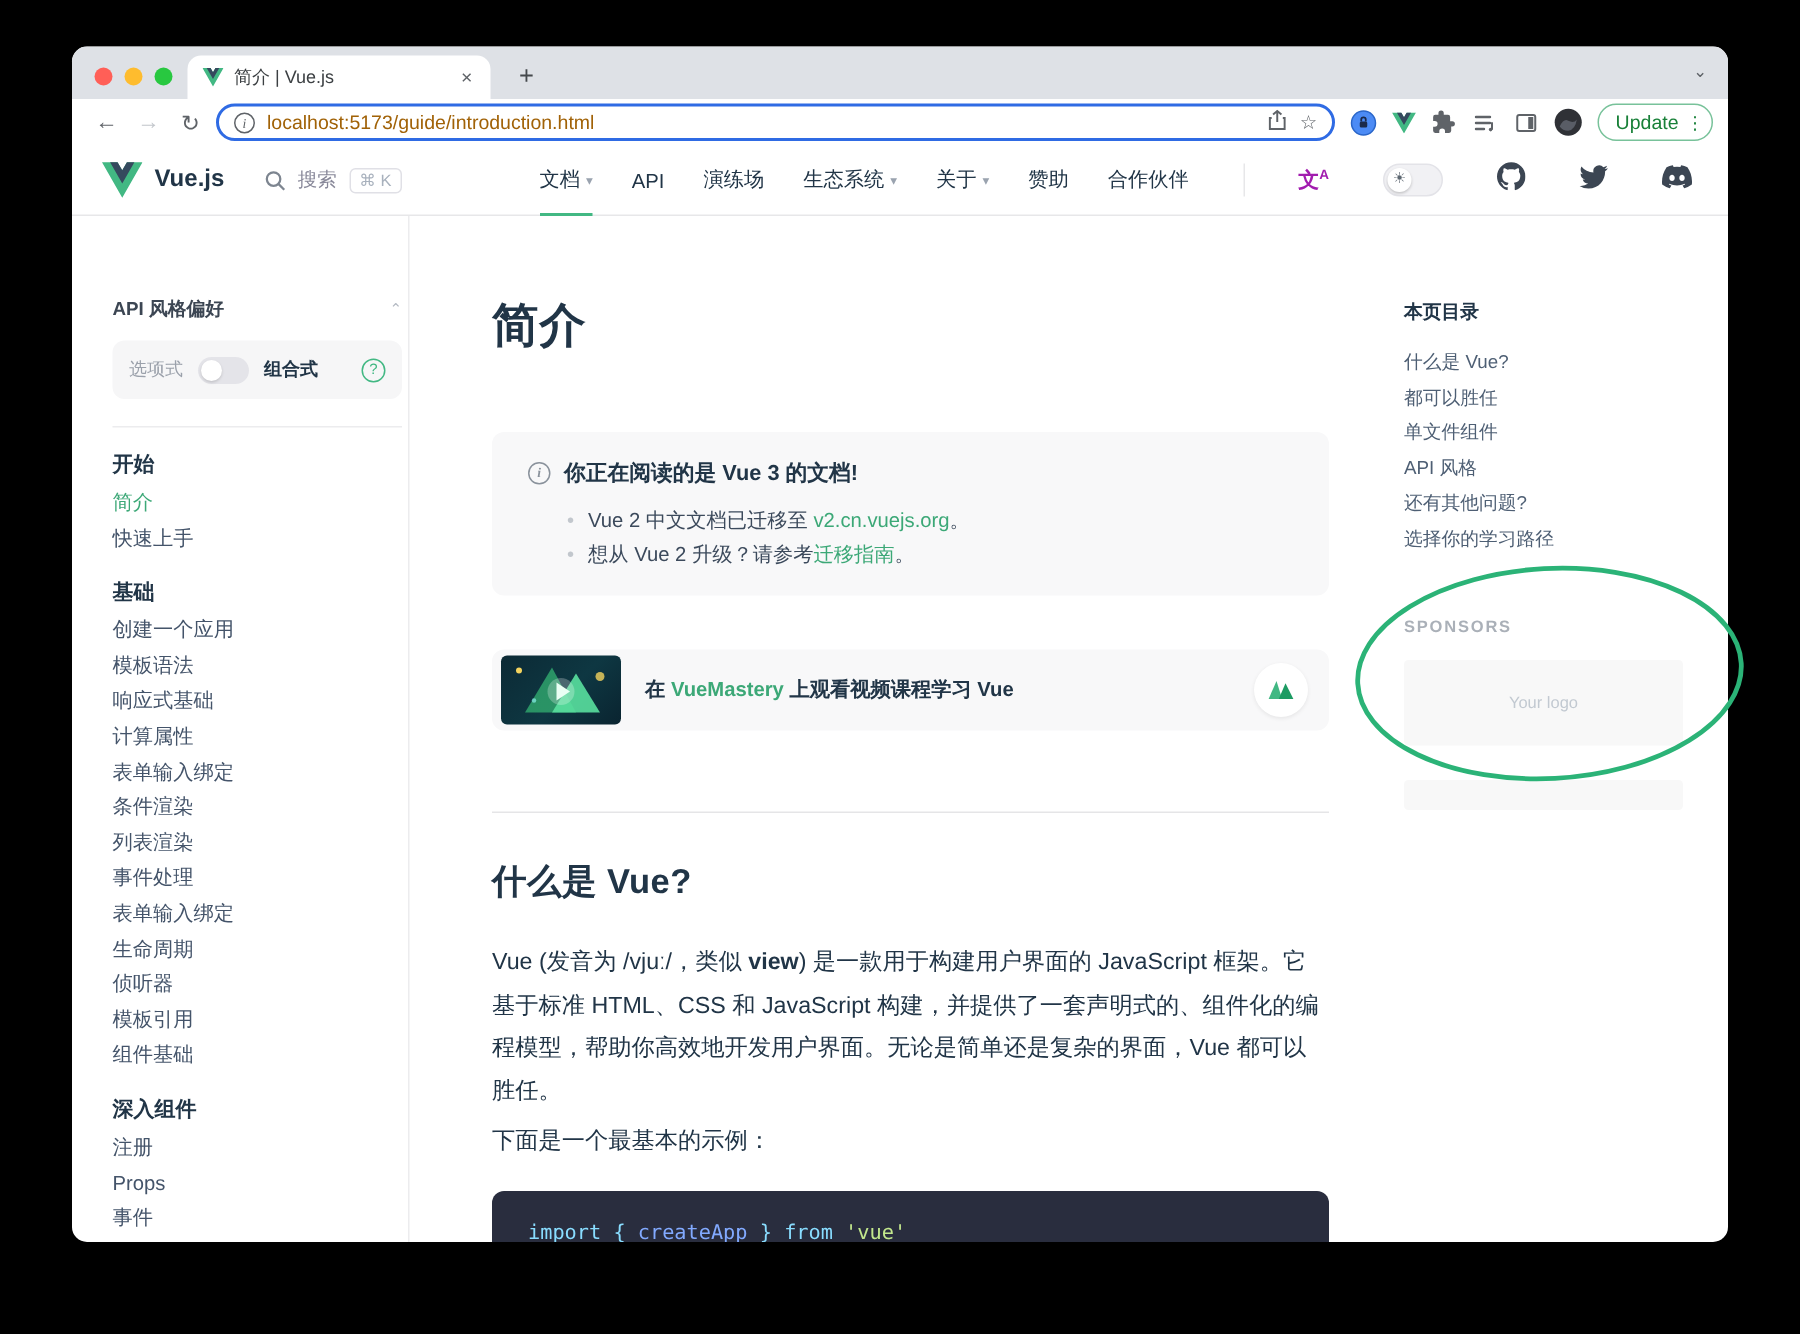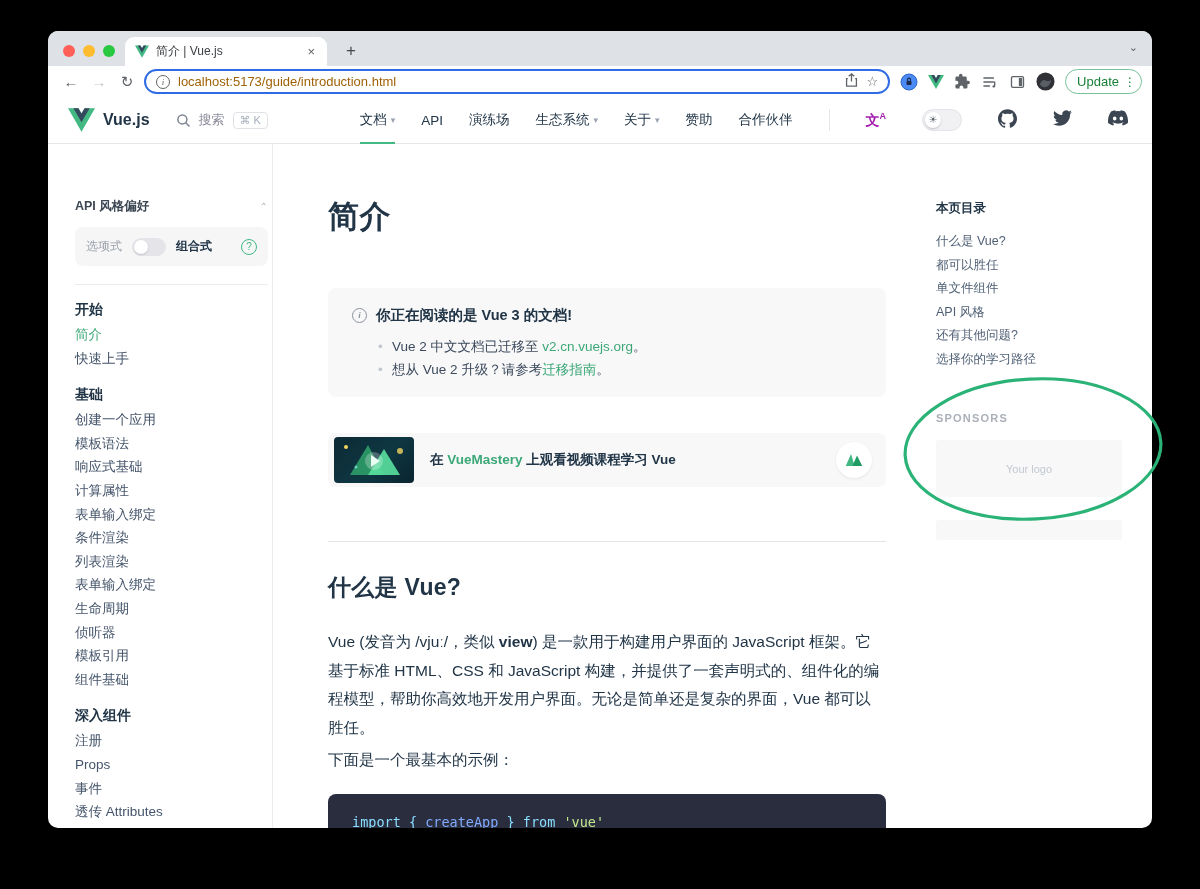--- a/index.html
+++ b/index.html
@@ -295,20 +295,21 @@
             </div>
             <div class="side-group">
               <div class="side-group-title">基础</div>
               <div class="side-item">创建一个应用</div>
               <div class="side-item">模板语法</div>
               <div class="side-item">响应式基础</div>
               <div class="side-item">计算属性</div>
               <div class="side-item">表单输入绑定</div>
               <div class="side-item">条件渲染</div>
               <div class="side-item">列表渲染</div>
+              <div class="side-item">事件处理</div>
               <div class="side-item">表单输入绑定</div>
               <div class="side-item">生命周期</div>
               <div class="side-item">侦听器</div>
               <div class="side-item">模板引用</div>
               <div class="side-item">组件基础</div>
             </div>
             <div class="side-group">
               <div class="side-group-title">深入组件</div>
               <div class="side-item">注册</div>
               <div class="side-item">Props</div>

